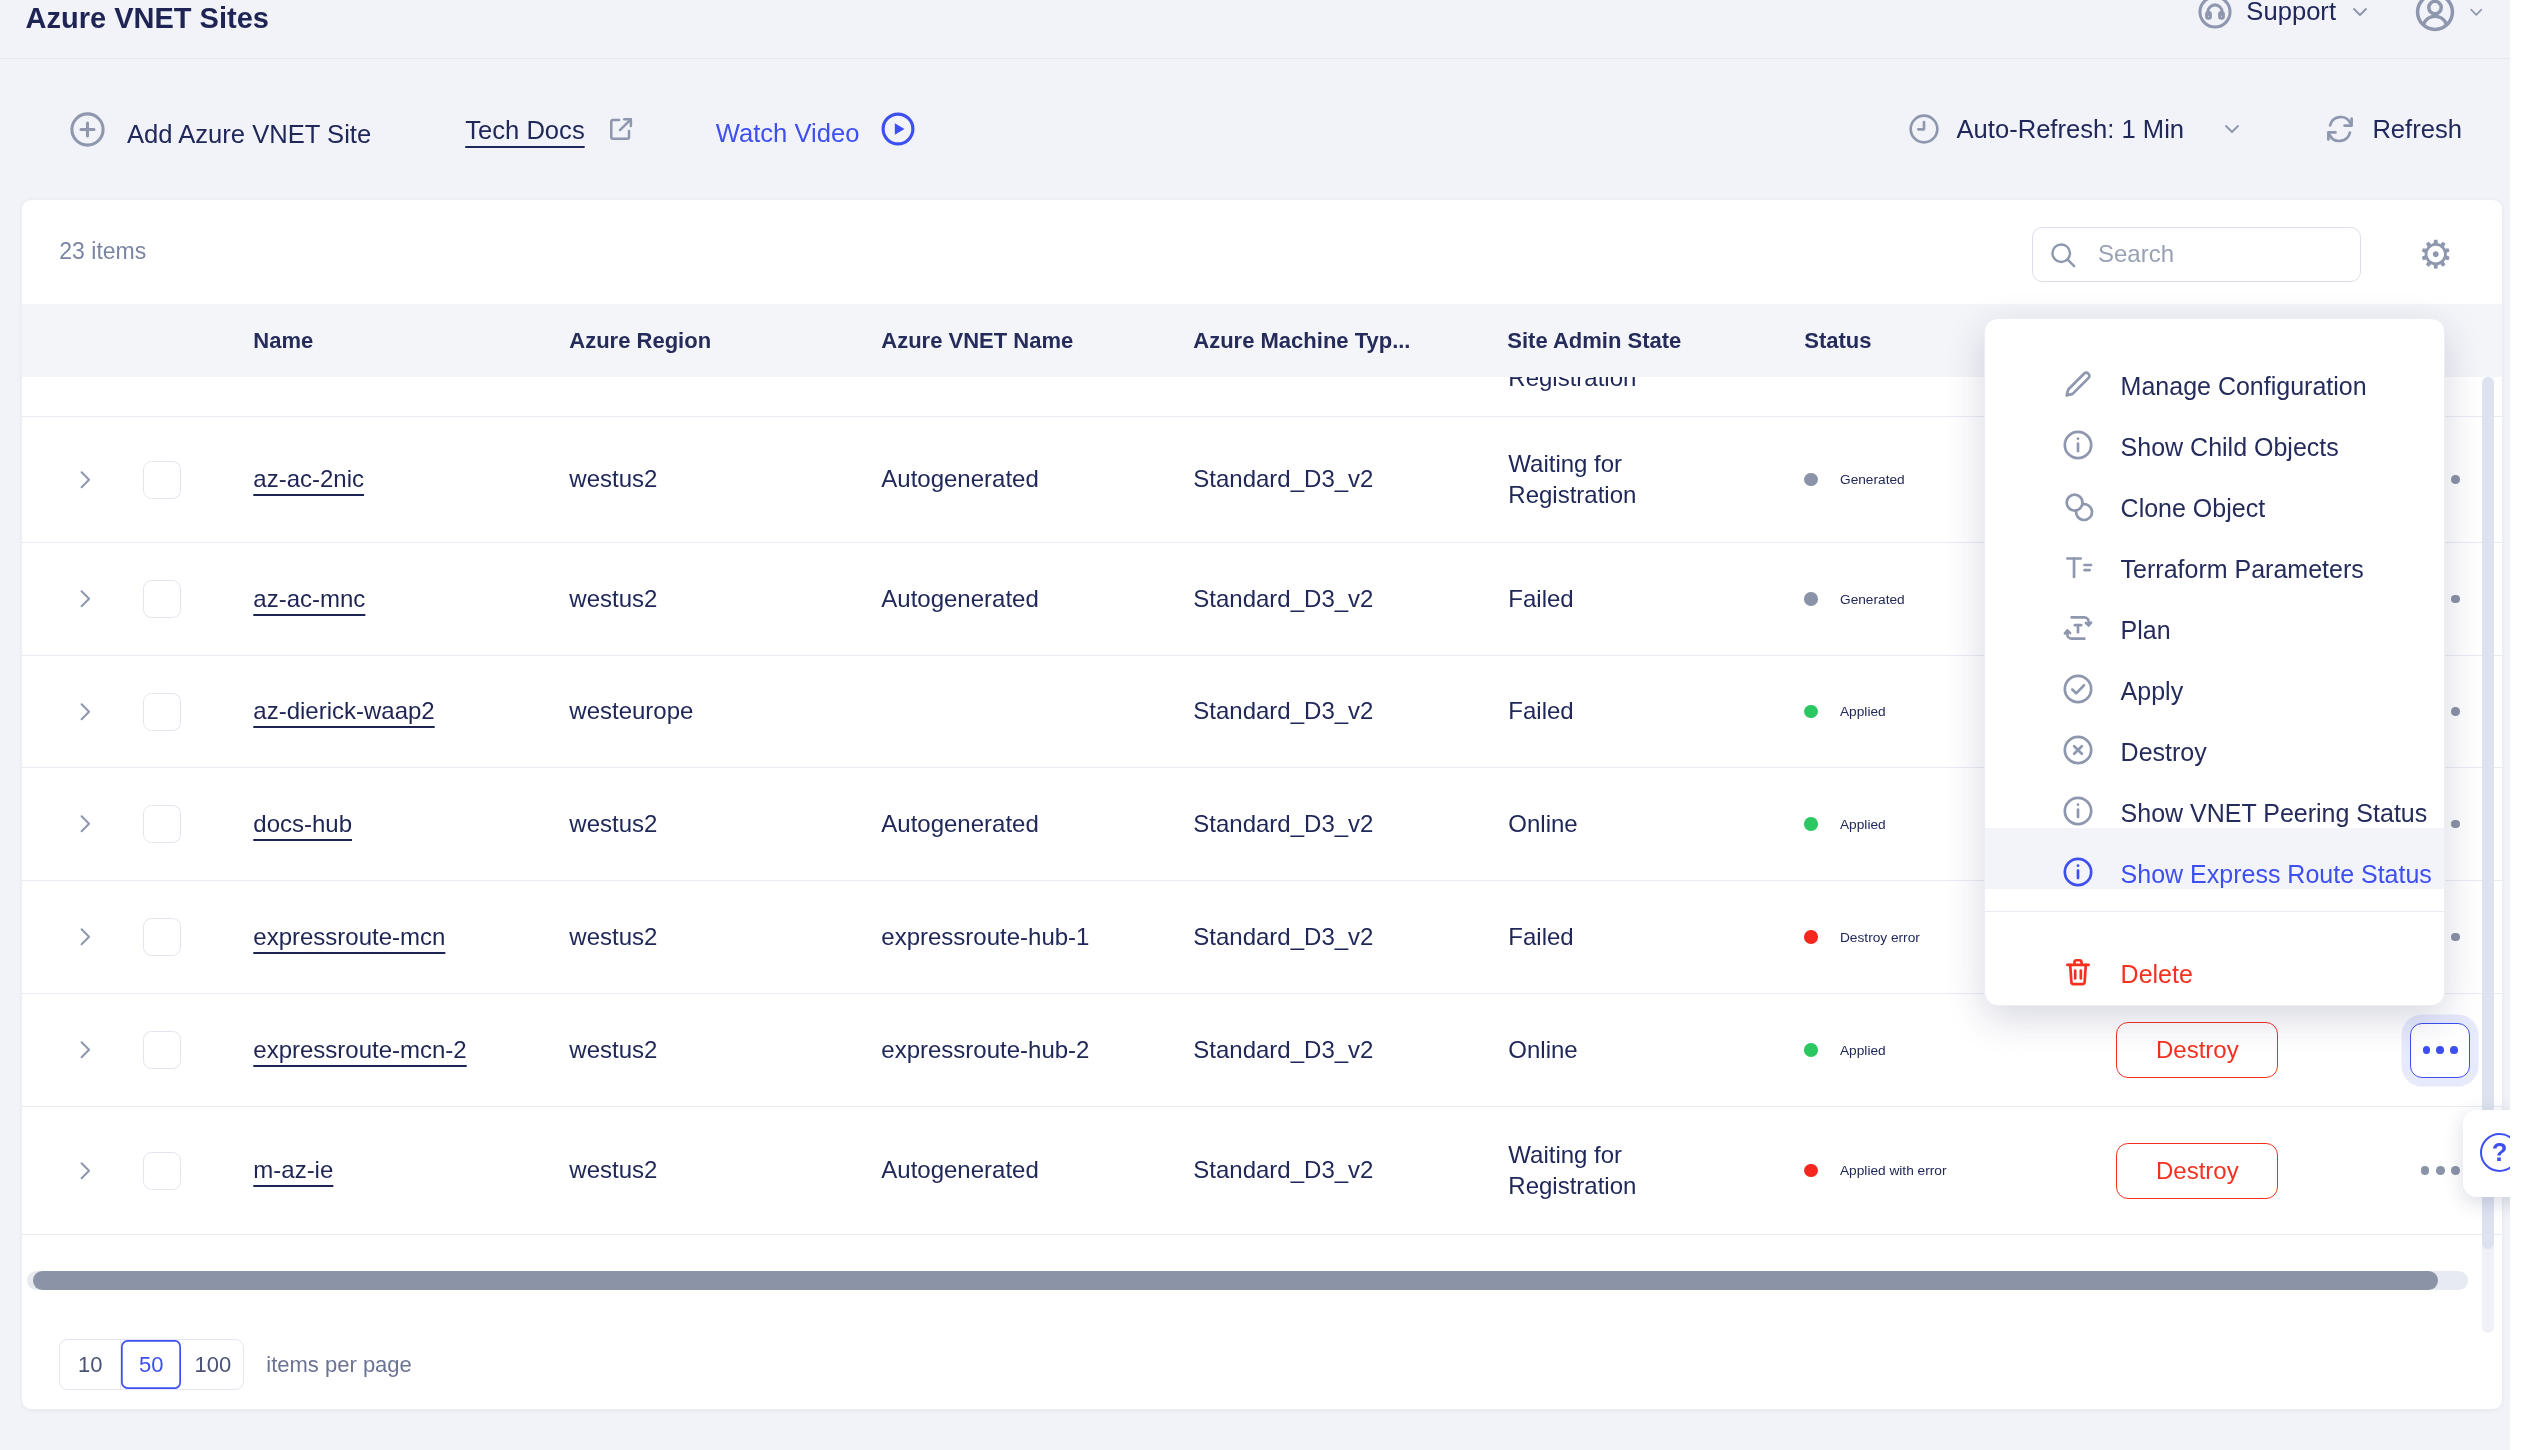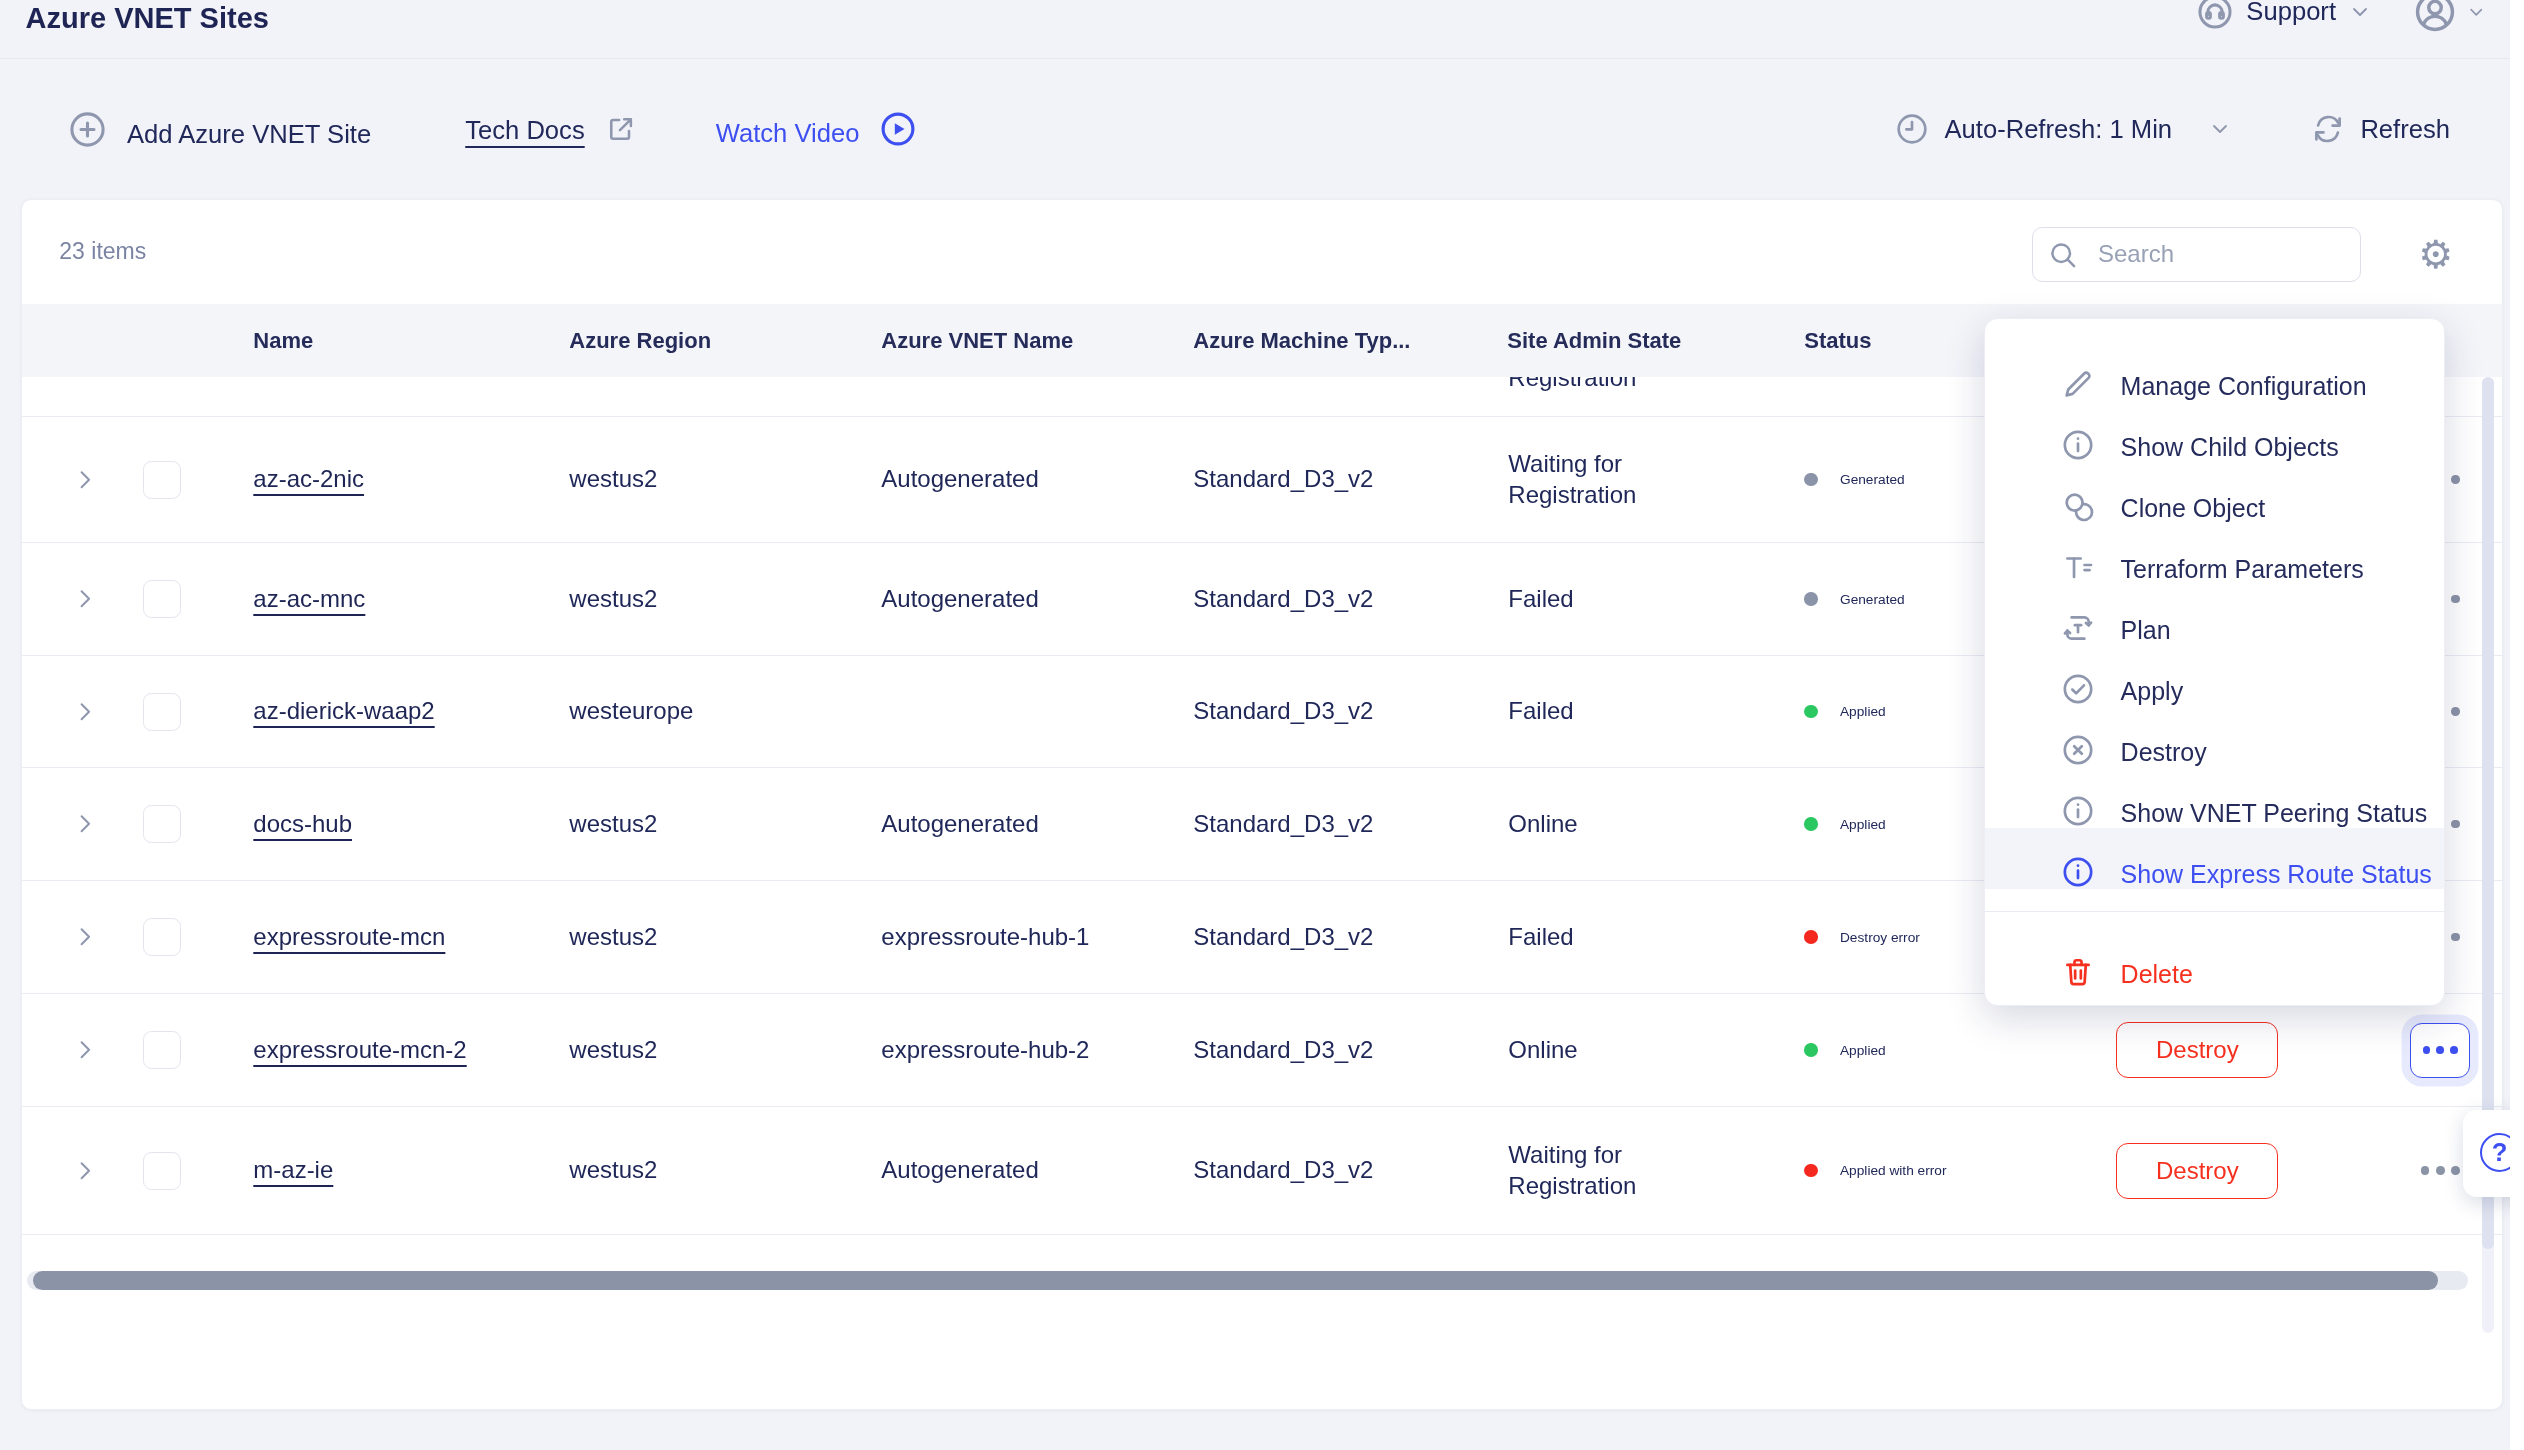--- a/index.html
+++ b/index.html
@@ -22,21 +22,21 @@
 
   
   .toolbar{position:absolute;left:0;top:59px;width:100%;height:140px;}
   .toolbar-left{position:absolute;left:68px;top:0;height:100%;display:flex;align-items:center;}
   .tb-item{display:flex;align-items:flex-end;gap:20px;cursor:pointer;}
   .tb-label{font-size:25.6px;color:#20285a;font-weight:500;}
   .techdocs{margin-left:94px;}
   .techdocs .tb-label{font-weight:400;text-decoration:underline;text-underline-offset:6.8px;}
   .watchvideo{margin-left:79px;}
   .watchvideo .tb-label{color:#3d4ff0;font-weight:400;}
-  .toolbar-right{position:absolute;right:60px;top:0;height:100%;display:flex;align-items:center;}
+  .toolbar-right{position:absolute;right:48px;top:0;height:100%;display:flex;align-items:center;}
   .autorefresh{display:flex;align-items:center;gap:15.4px;cursor:pointer;}
   .autorefresh .chev{margin-left:20.5px;}
   .refresh-btn{display:flex;align-items:center;gap:15.4px;margin-left:79px;cursor:pointer;}
 
   
   .card{
     position:absolute;left:21.3px;top:199px;width:2482px;height:1211px;
     background:#fff;border-radius:10.2px;border:0.9px solid #eceef5;
     box-shadow:0 0.9px 3.4px rgba(25,35,90,.05);box-sizing:border-box;
   }
@@ -493,20 +493,28 @@
     </div>
 
     <div class="hscroll">
       <div class="hthumb"></div>
     </div>
 
     <div class="vscroll">
       <div class="vthumb"></div>
     </div>
 
+    <div class="pagination">
+      <div class="pp-group">
+        <div class="pp-btn">10</div>
+        <div class="pp-btn pp-selected">50</div>
+        <div class="pp-btn">100</div>
+      </div>
+      <div class="pp-label">items per page</div>
+    </div>
   </div>
 
   <div class="ctx-menu">
     <div class="ctx-item">
       <span>
           <svg width="34" height="34" viewBox="0 0 24 24">
             <path class="stroke-ic" d="M4 20l1.1-4.1L16.4 4.6a1.9 1.9 0 0 1 2.7 0l.4.4a1.9 1.9 0 0 1 0 2.7L8.2 19 4 20z"></path>
           </svg>
         </span>
       <span>Manage Configuration</span>

